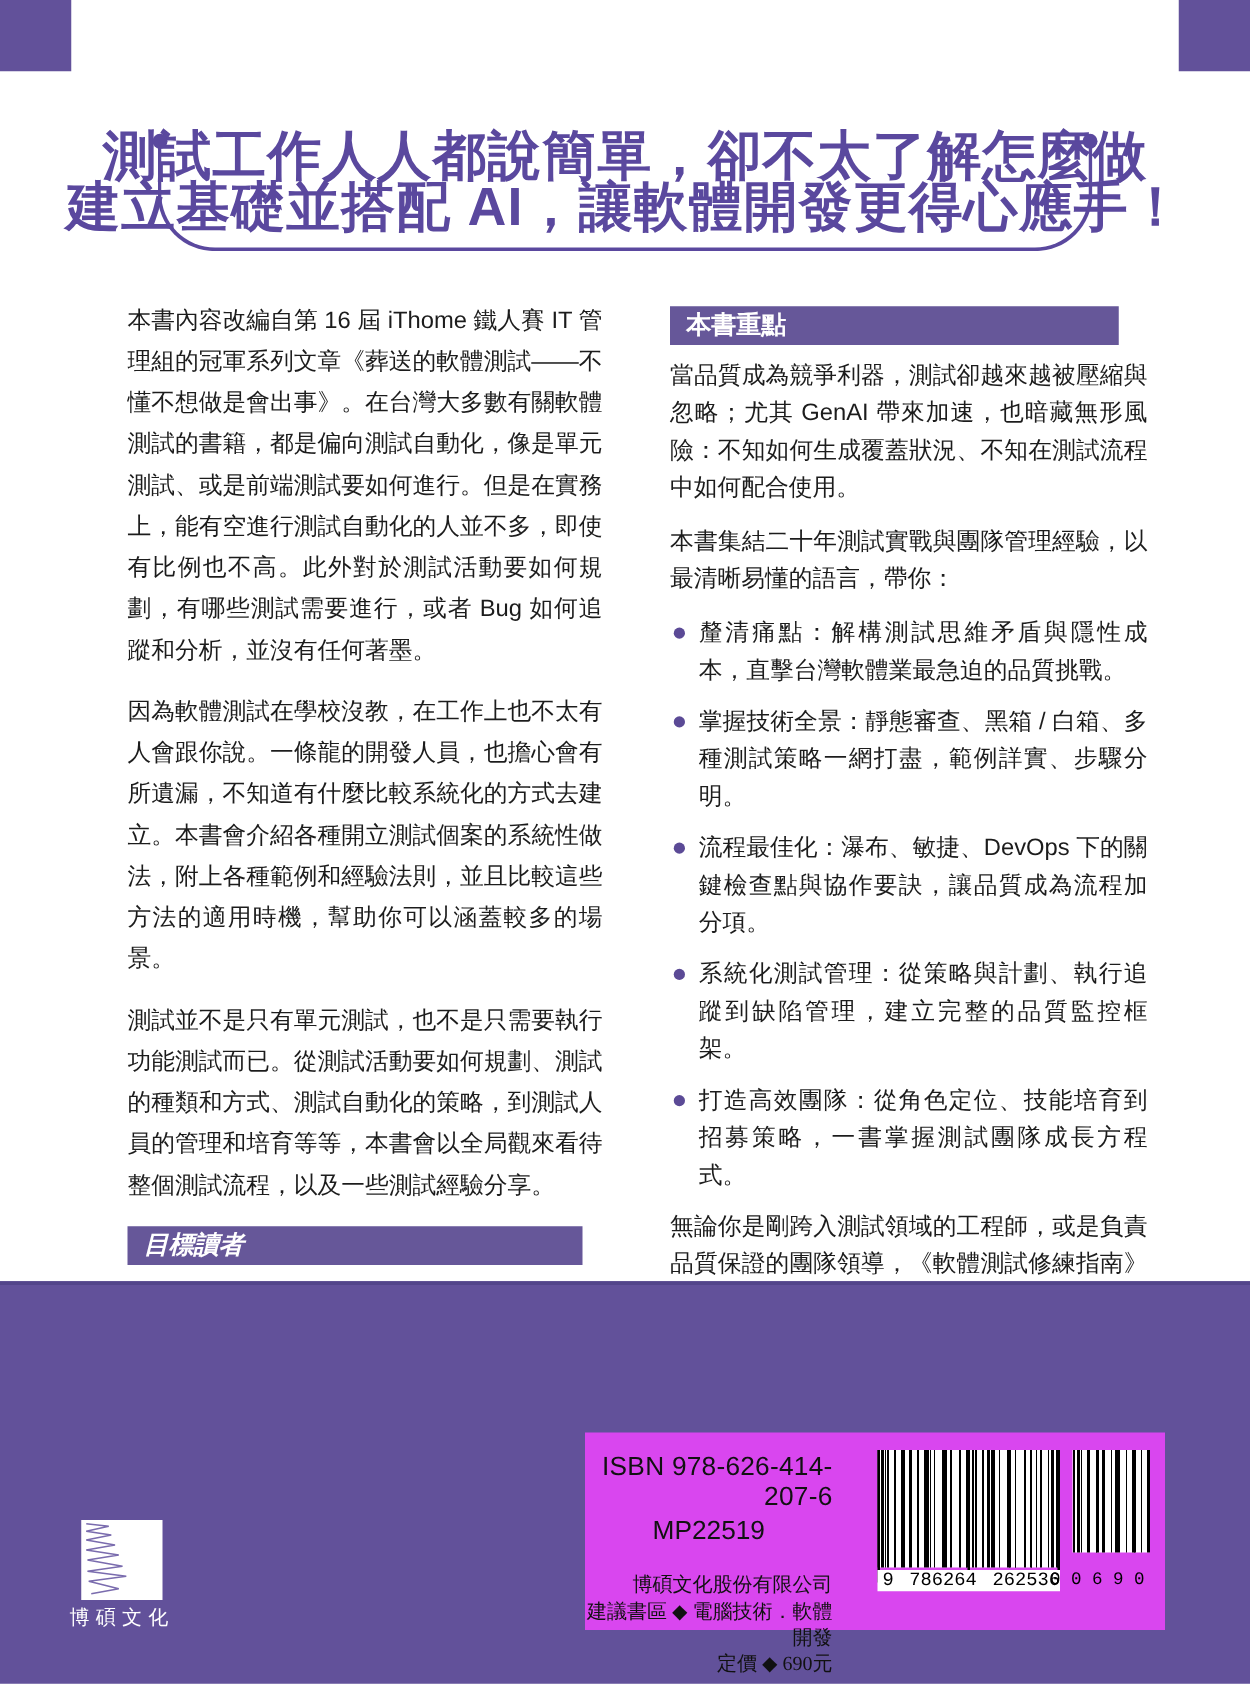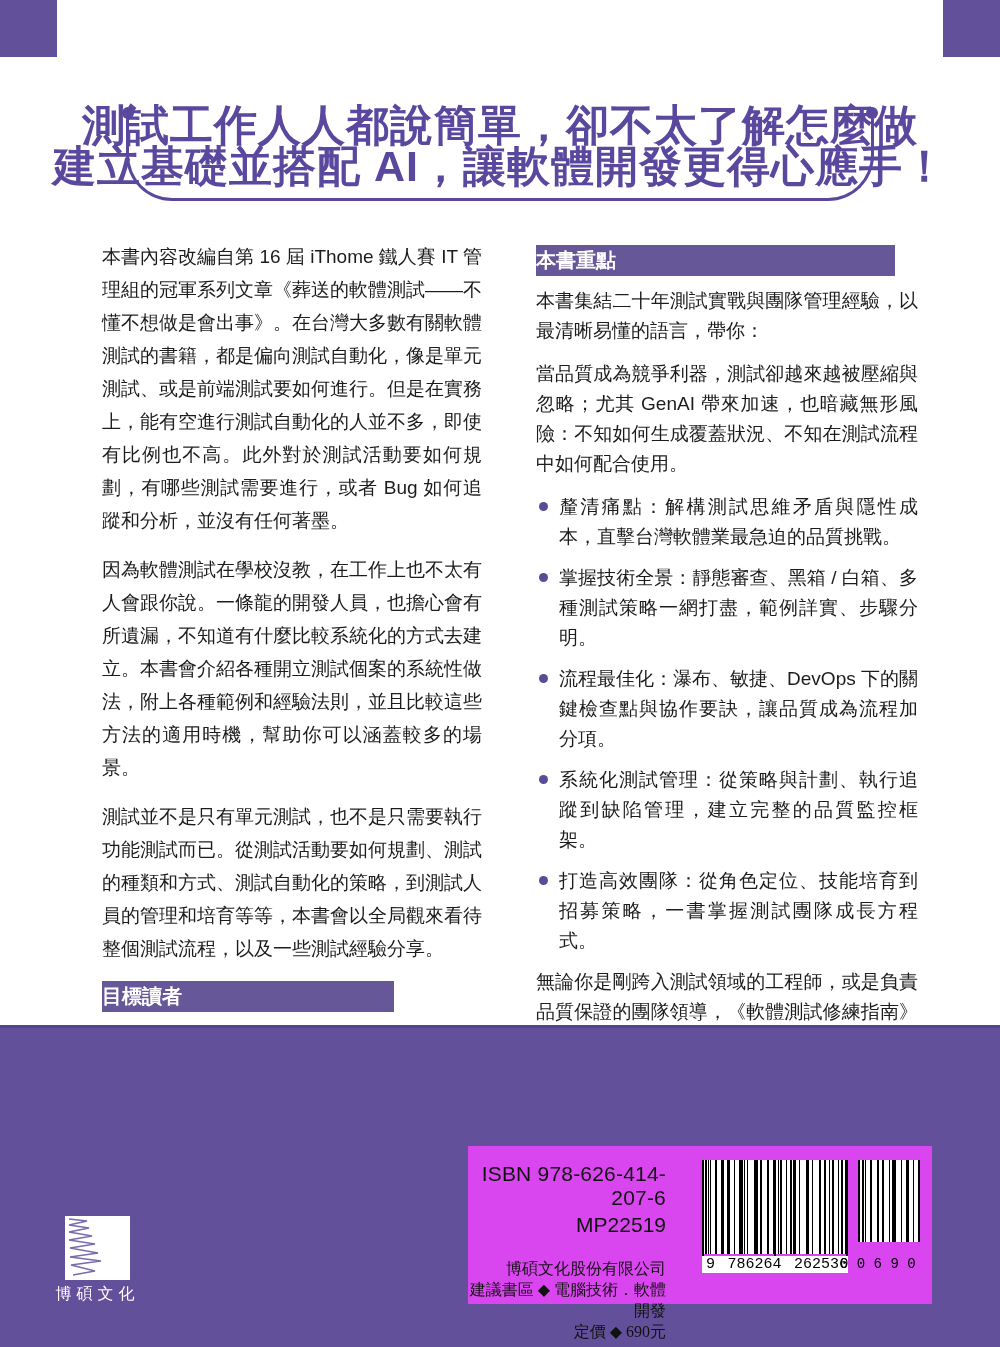--- a/index.html
+++ b/index.html
@@ -25,23 +25,23 @@
     color:#5A489E;font-weight:bold;font-size:43px;line-height:41px;letter-spacing:1px;
   }
 
   
   #left-col{position:absolute;left:102px;top:240px;width:380px;}
   #right-col{position:absolute;left:536px;top:245px;width:382px;}
   .body-p{font-size:19px;line-height:33px;text-align:justify;margin:0 0 16px 0;}
   #right-col .body-p{line-height:30px;margin:0 0 13px 0;}
   .section-bar{
     background:#665799;color:#ffffff;font-size:20px;font-weight:bold;
-    height:31px;line-height:31px;box-sizing:border-box;
+    height:31px;line-height:31px;padding-left:13px;box-sizing:border-box;
   }
-  #left-col .section-bar{width:292px;margin:4px 0 10px 0;}
+  #left-col .section-bar{width:364px;margin:4px 0 10px 0;font-style:italic;}
   #right-col .section-bar{width:359px;margin:0 0 10px 0;}
   .bullet{position:relative;padding-left:23px;text-align:justify;}
   .dot{position:absolute;left:3px;width:9px;height:9px;border-radius:50%;background:#5B4A96;}
   #left-col .bullet{font-size:19px;line-height:35px;margin-bottom:1px;}
   #left-col .dot{top:13px;}
   #right-col .bullet{font-size:19px;line-height:30px;margin-bottom:11px;}
   #right-col .dot{top:10px;}
   #right-col .outro{margin-top:3px;}
 
   
@@ -52,21 +52,21 @@
   
   #logo-box{position:absolute;left:65px;top:188px;width:65px;height:64px;background:#ffffff;}
   #logo-caption{
     position:absolute;left:30px;top:256px;width:135px;text-align:center;color:#ffffff;
     font-family:"Liberation Serif","DejaVu Serif",serif;font-size:16px;letter-spacing:5px;white-space:nowrap;
   }
   
   #isbn-panel{position:absolute;left:468px;top:118px;width:464px;height:158px;background:#d946ef;}
   .panel-text{position:absolute;left:0;top:16px;width:198px;text-align:right;}
   .isbn-line{font-size:21px;letter-spacing:0.2px;color:#111;}
-  .code-line{font-size:21px;margin-top:3px;color:#111;}
+  .code-line{font-size:21px;margin-top:3px;color:#111;text-align:center;}
   .pub-block{margin-top:21px;font-family:"Liberation Serif","DejaVu Serif",serif;font-size:16px;line-height:21px;color:#111;}
   
   #barcode{position:absolute;left:234px;top:14px;width:218px;height:130px;}
   .bc-bars{
     position:absolute;left:0;top:0;width:146px;height:94px;background-color:#fff;
     background-image:
       repeating-linear-gradient(90deg,#000 0 2px,transparent 2px 6px,#000 6px 7px,transparent 7px 13px),
       repeating-linear-gradient(90deg,transparent 0 3px,#000 3px 5px,transparent 5px 8px,#000 8px 9px,transparent 9px 17px);
   }
   .bc-guard{position:absolute;top:0;width:2px;height:106px;background:#000;}
@@ -115,22 +115,22 @@
     <span>專案 / 產品主管 / 品保主管</span>
   </div>
   <div class="bullet">
     <span class="dot"></span>
     <span>一條龍的開發人員</span>
   </div>
 </div>
 
 <div id="right-col">
   <div class="section-bar">本書重點</div>
+  <p class="body-p">當品質成為競爭利器，測試卻越來越被壓縮與忽略；尤其 GenAI 帶來加速，也暗藏無形風險：不知如何生成覆蓋狀況、不知在測試流程中如何配合使用。</p>
   <p class="body-p">本書集結二十年測試實戰與團隊管理經驗，以最清晰易懂的語言，帶你：</p>
-  <p class="body-p">當品質成為競爭利器，測試卻越來越被壓縮與忽略；尤其 GenAI 帶來加速，也暗藏無形風險：不知如何生成覆蓋狀況、不知在測試流程中如何配合使用。</p>
   <div class="bullet">
     <span class="dot"></span>
     <span>釐清痛點：解構測試思維矛盾與隱性成本，直擊台灣軟體業最急迫的品質挑戰。</span>
   </div>
   <div class="bullet">
     <span class="dot"></span>
     <span>掌握技術全景：靜態審查、黑箱 / 白箱、多種測試策略一網打盡，範例詳實、步驟分明。</span>
   </div>
   <div class="bullet">
     <span class="dot"></span>

